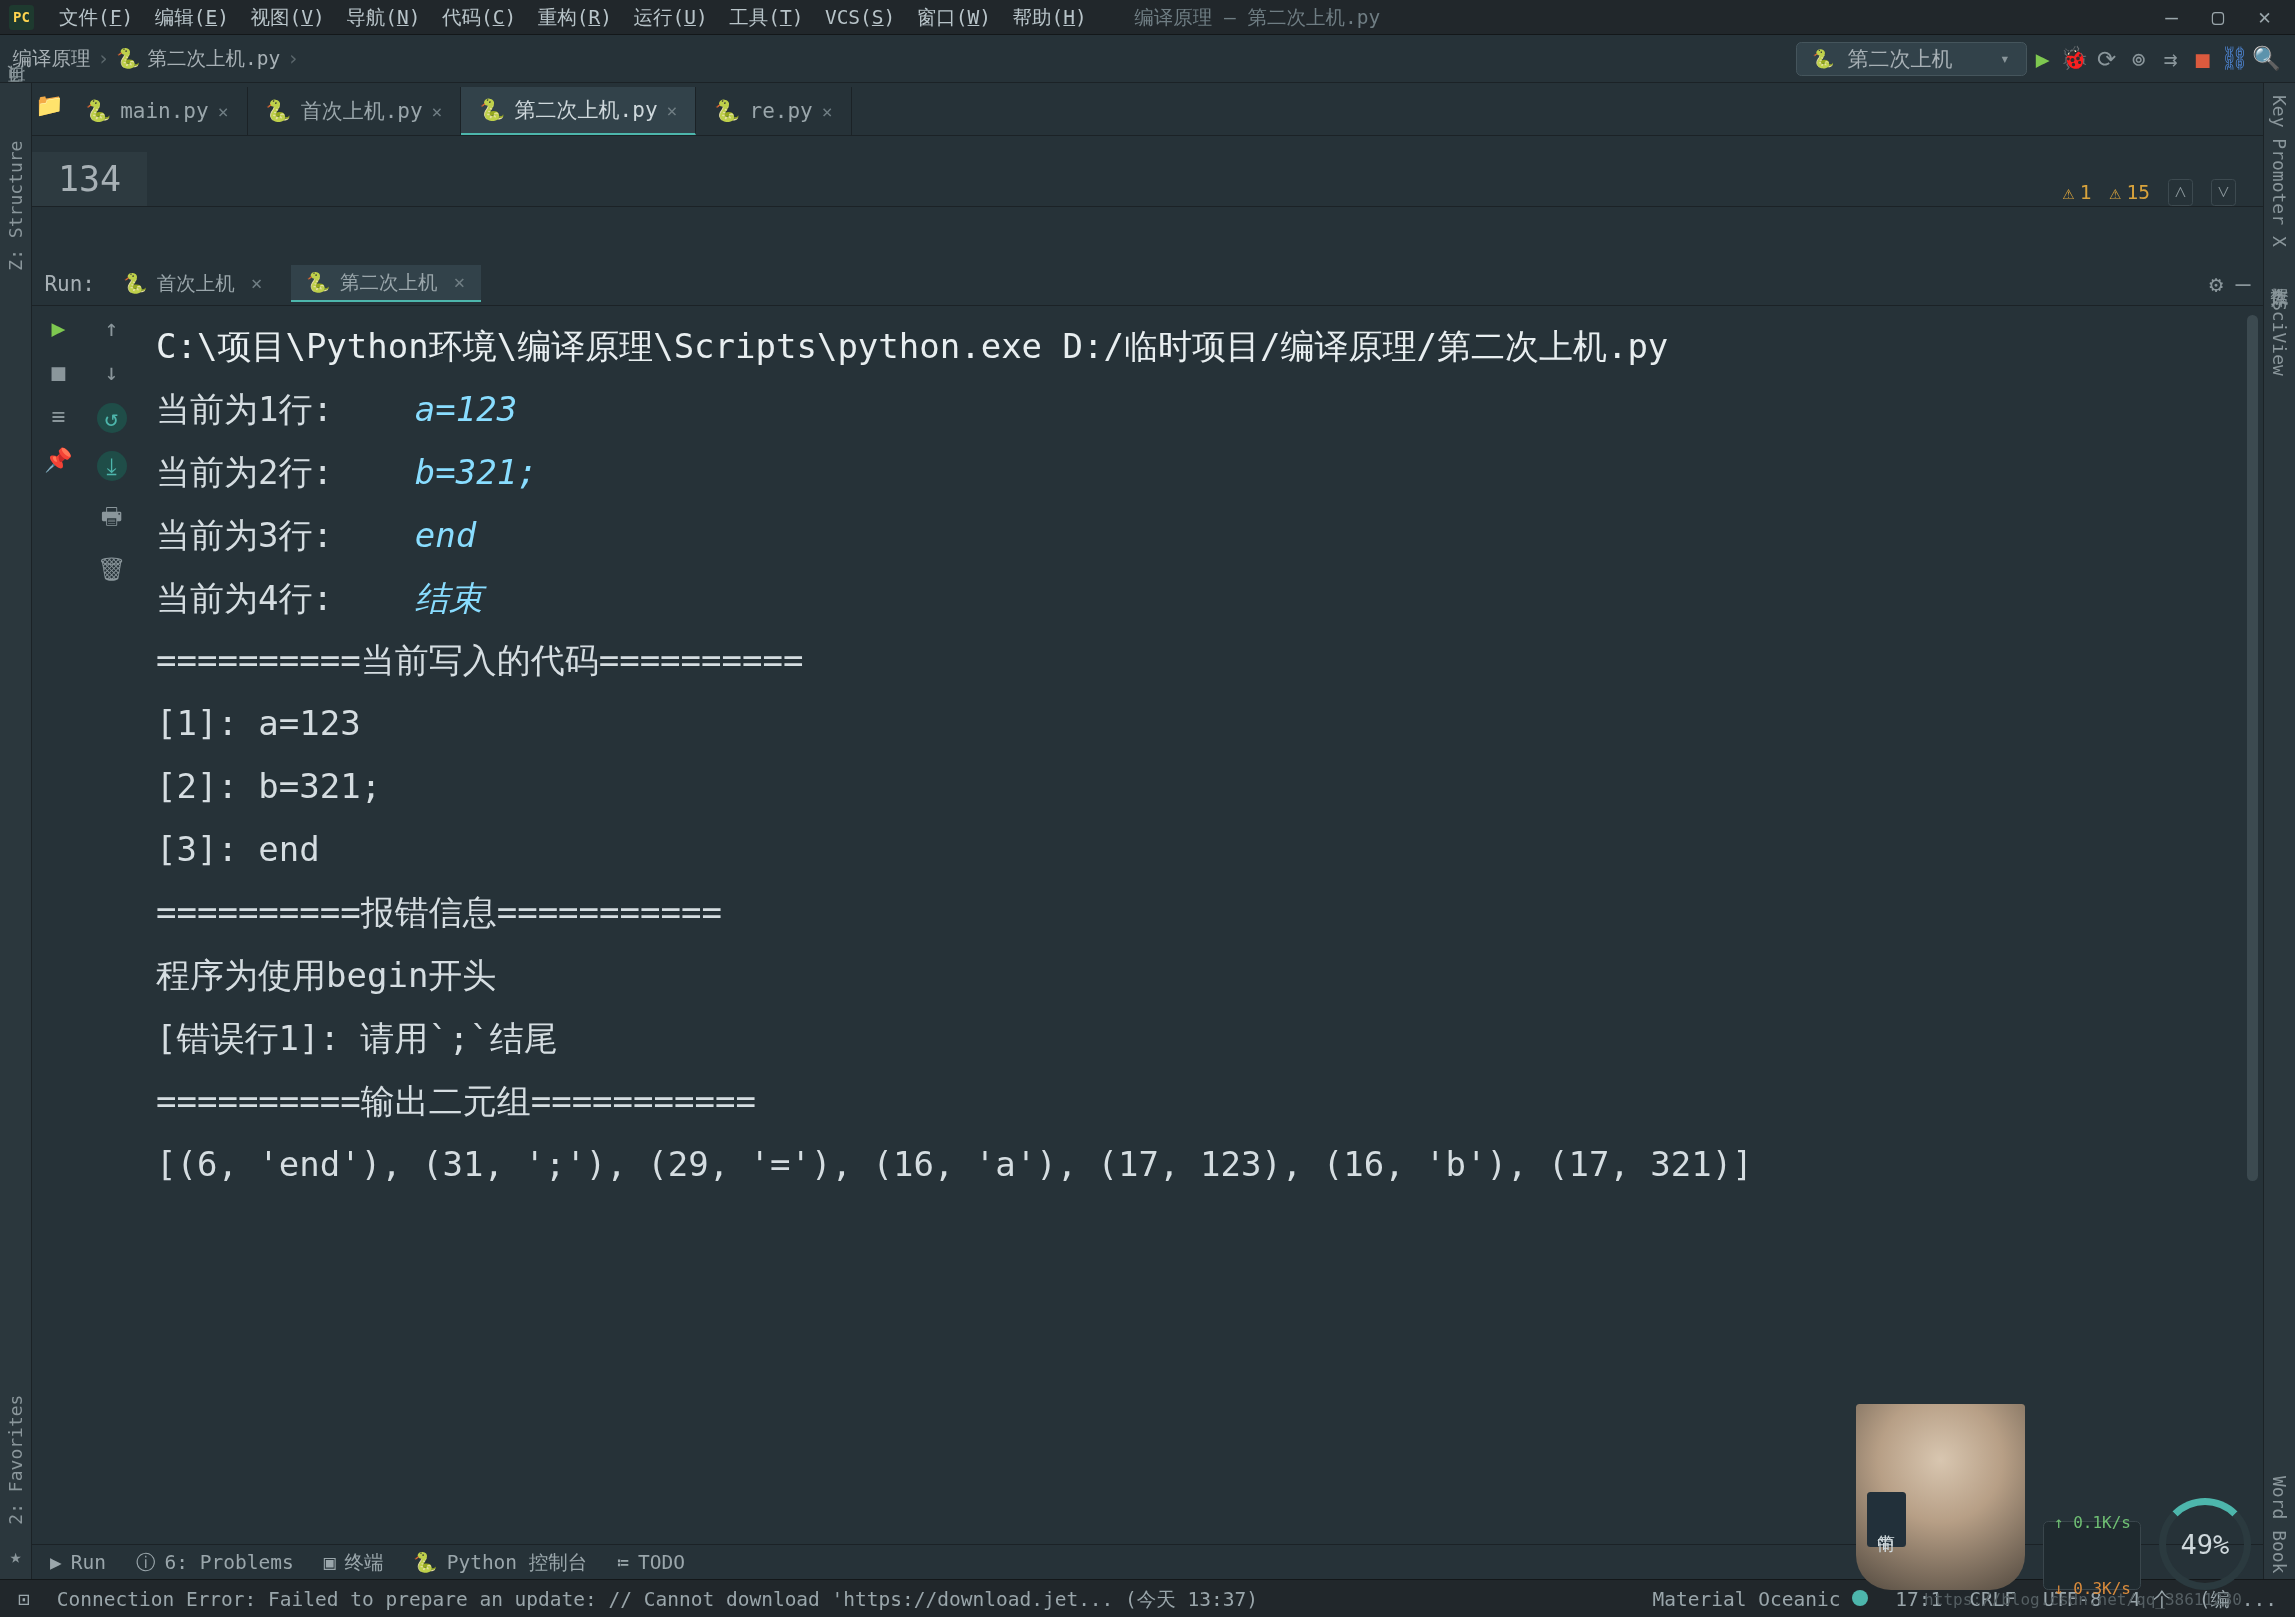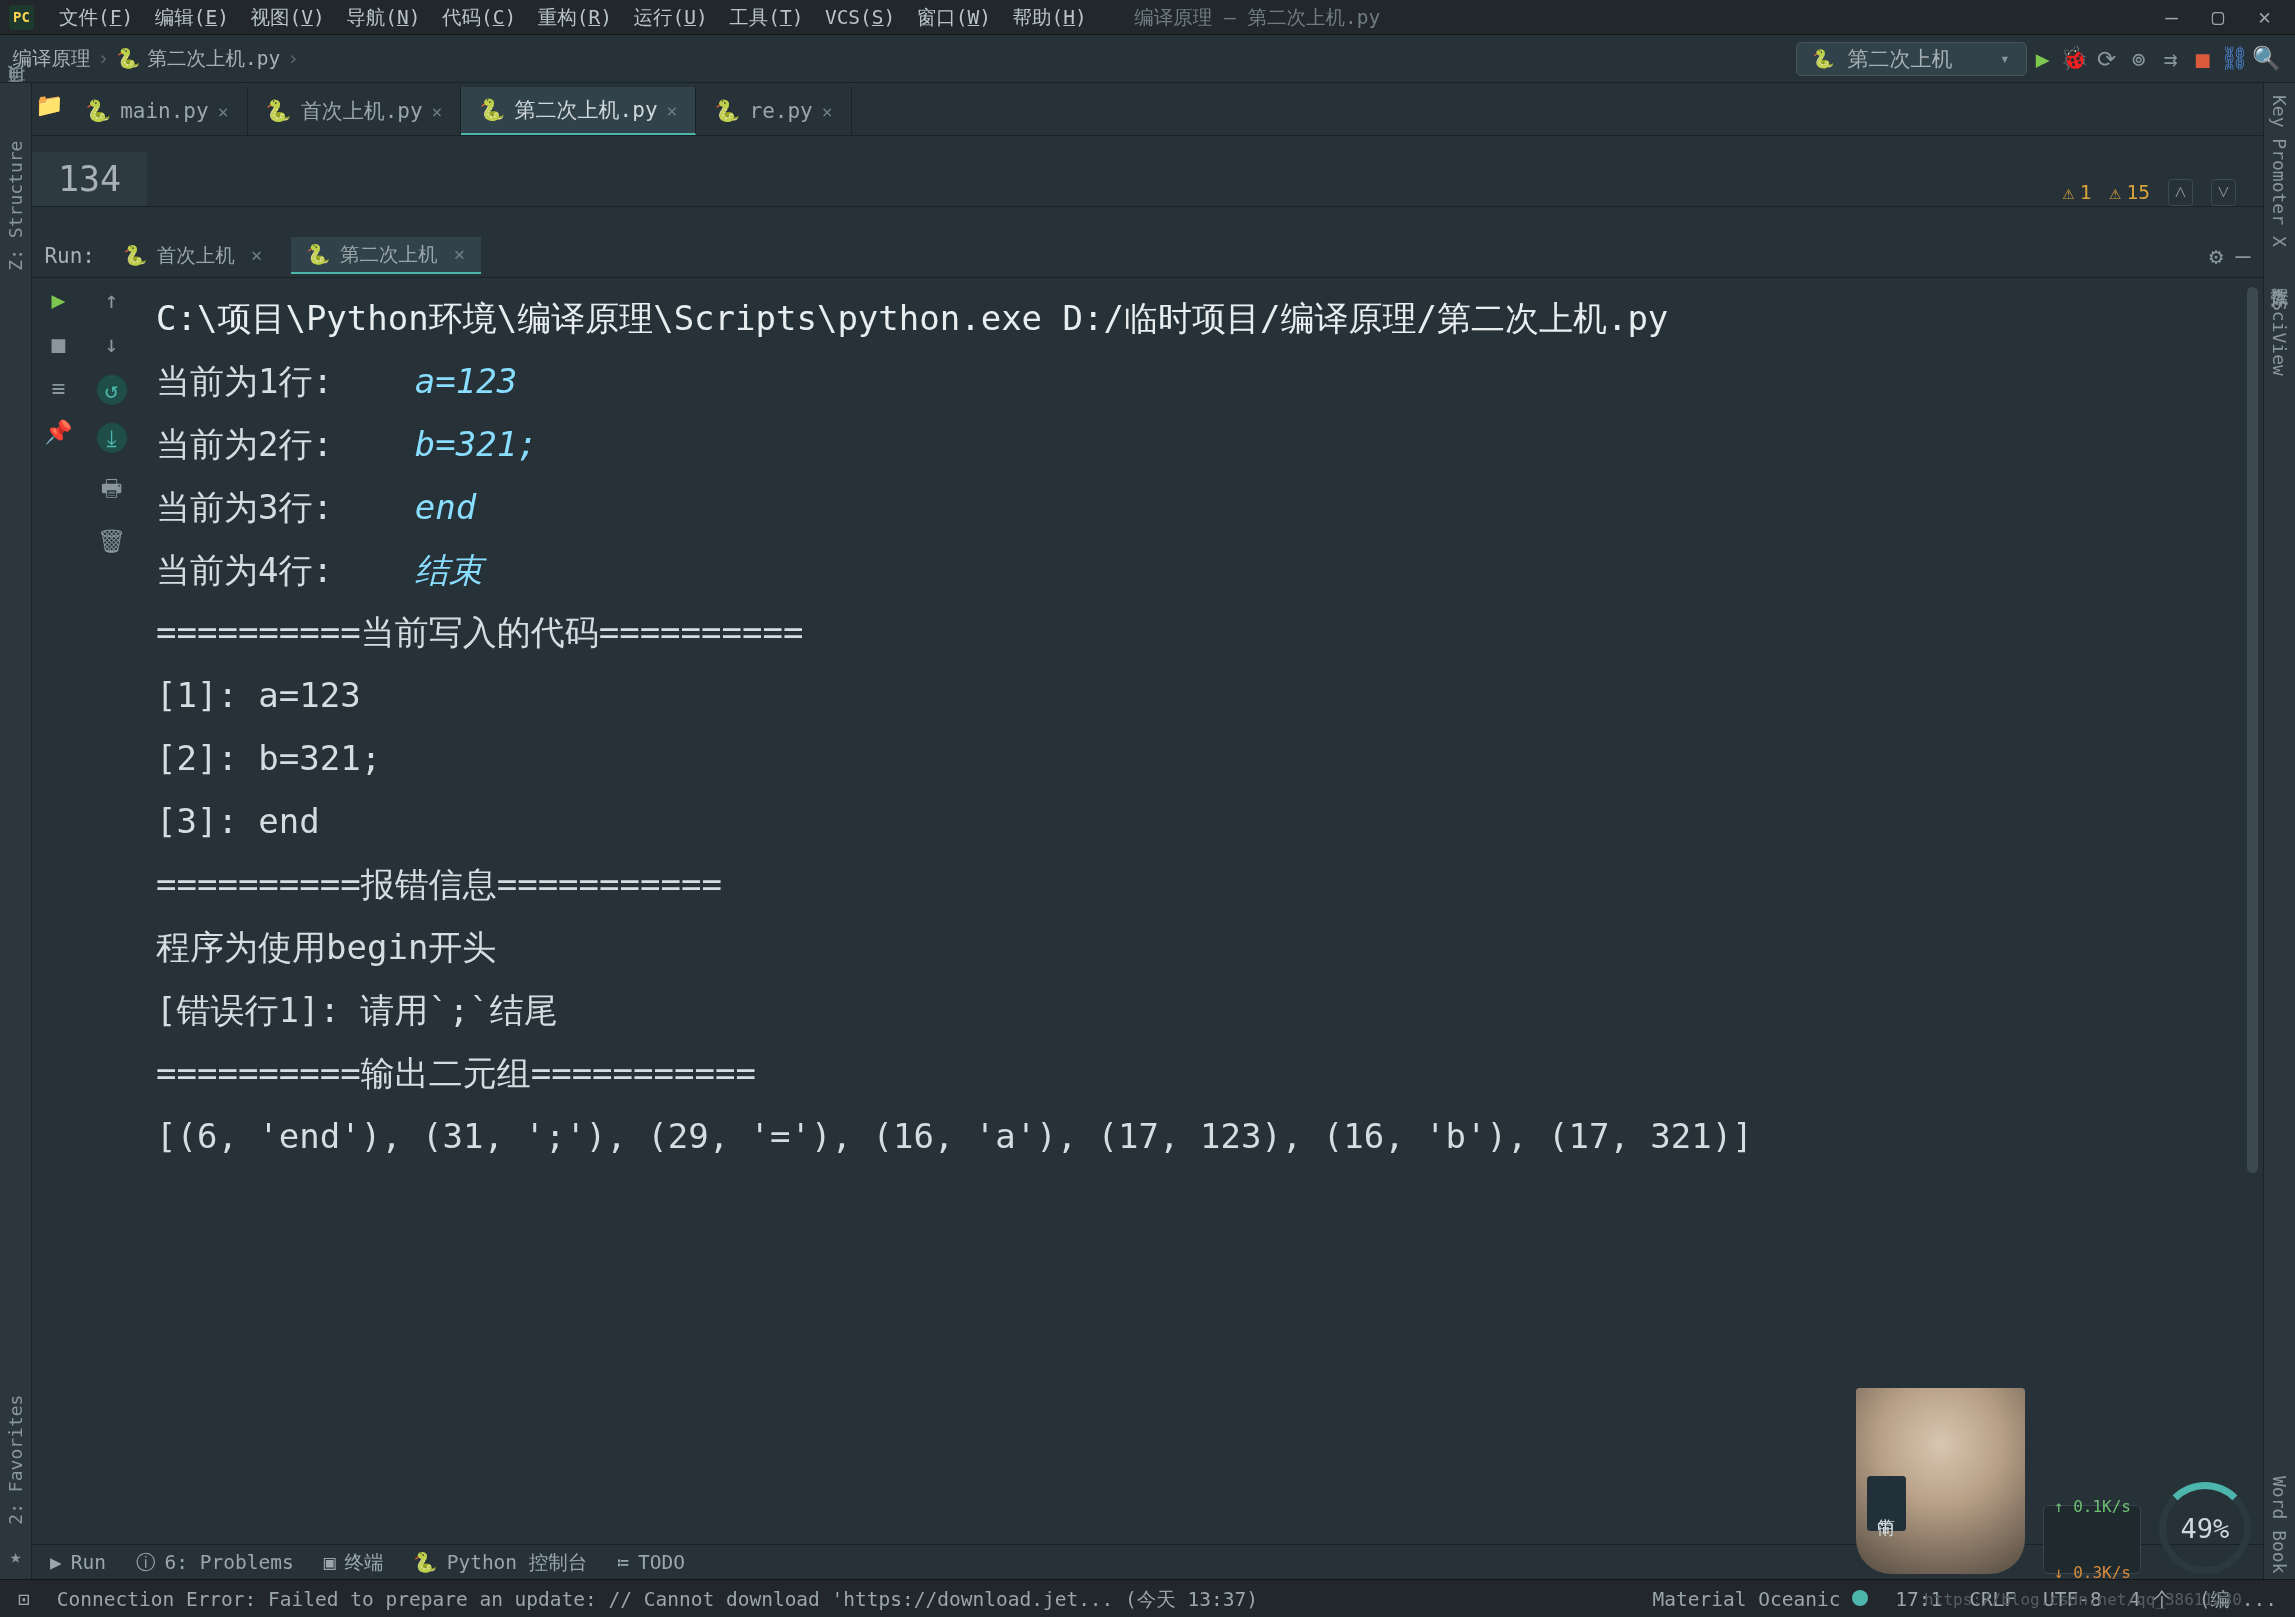--- a/index.html
+++ b/index.html
@@ -46,21 +46,21 @@
 .folder-icon { color:#8a969b; font-size:23px; position:absolute; left:3.5px; top:9px; }
 
 .gutter-row { height:71px; display:flex; align-items:flex-end; border-bottom:0.9px solid #1b2226; }
 .gutter-num { width:115px; background:#2d3a40; text-align:center; font-family:Consolas,monospace; font-size:35px; color:#a7b0b5; padding:7px 0; }
 .gutter-rest { flex:1; display:flex; align-items:center; justify-content:flex-end; padding-right:27px; gap:18px; font-size:19.5px; }
 .warn { color:#d9a33c; display:flex; align-items:center; gap:5.3px; }
 .chev { color:#8a969b; cursor:pointer; font-size:21px; width:25px; text-align:center; border:0.9px solid #3d4a50; border-radius:3.5px; }
 
 
 .run-panel { position:absolute; left:32px; right:32px; top:234px; bottom:75px; display:flex; flex-direction:column; }
-.run-header { height:44px; display:flex; align-items:center; border-bottom:0.9px solid #1b2226; background:#263238; padding:0 12.4px; gap:12.4px; }
+.run-header { height:44px; display:flex; align-items:center; border-bottom:0.9px solid #1b2226; background:#263238; padding:0 12.4px; gap:12.4px;margin-top:28px; }
 .run-header .lbl { color:#a7b0b5; font-size:21px; }
 .run-tab { height:37px; display:flex; align-items:center; gap:9px; padding:0 16px; cursor:pointer; font-size:19.5px; color:#9aa6ab; }
 .run-tab.active { background:#32424a; border-bottom:2.7px solid #4db6ac; }
 .run-header .spacer { flex:1; }
 .gear { color:#8a969b; font-size:23px; cursor:pointer; }
 .min { color:#8a969b; font-size:25px; cursor:pointer; }
 
 .run-body { flex:1; display:flex; overflow:hidden; }
 .run-controls { width:53px; background:#263238; display:flex; flex-direction:column; align-items:center; padding-top:9px; gap:18px; }
 .run-controls2 { width:53px; background:#263238; display:flex; flex-direction:column; align-items:center; padding-top:9px; gap:18px; }
@@ -79,21 +79,21 @@
 
 .bottom-tools { position:absolute; left:32px; right:32px; bottom:39px; height:35px; display:flex; align-items:center; gap:30px; padding:0 18px; background:#263238; border-top:0.9px solid #1b2226; font-size:19.5px; color:#9aa6ab; }
 .bottom-tools .tool { display:flex; align-items:center; gap:9px; cursor:pointer; }
 
 
 .statusbar { position:absolute; left:0; right:0; bottom:0; height:39px; background:#21272b; display:flex; align-items:center; padding:0 18px; gap:27px; font-size:19.5px; color:#9aa6ab; border-top:0.9px solid #131719;}
 .statusbar .spacer { flex:1; }
 .theme-dot { width:16px; height:16px; border-radius:50%; background:#4db6ac; display:inline-block; }
 
 
-.floating { position:absolute; right:44px; bottom:44px; display:flex; align-items:flex-end; gap:18px; }
+.floating { position:absolute; right:44px; bottom:28px; display:flex; align-items:flex-end; gap:18px; }
 .netbox { width:98px; height:69px; background:#1f2a2f; border:0.9px solid #3a464c; border-radius:5.3px; display:flex; flex-direction:column; justify-content:center; align-items:flex-end; padding:5.3px 9px; font-size:16px; color:#9aa6ab; }
 .netbox .up { color:#6fbf73; }
 .netbox .down { color:#d98b3c;margin-top:47px; }
 .cpuring { width:92px; height:92px; border-radius:50%; border:7px solid #2b3a3f; border-top-color:#4db6ac; display:flex; align-items:center; justify-content:center; font-size:27px; color:#cfd8dc; }
 .avatar { width:169px; height:186px; background:radial-gradient(circle at 50% 30%, #d8c6b0 0%, #b79f86 40%, #534a40 100%); position:relative; border-radius:3.5px 3.5px 35px 35px;}
 .avatar .lang { position:absolute; left:10.6px; bottom:43px; width:39px; height:55px; background:#22303a; color:#cfd8dc; font-size:18px; display:flex; align-items:center; justify-content:center; writing-mode:vertical-rl; border-radius:3.5px; }
 .watermark { position:absolute; right:53px; bottom:9px; font-size:16px; color:#555f63; }
 </style>
 </head>
 <body>

